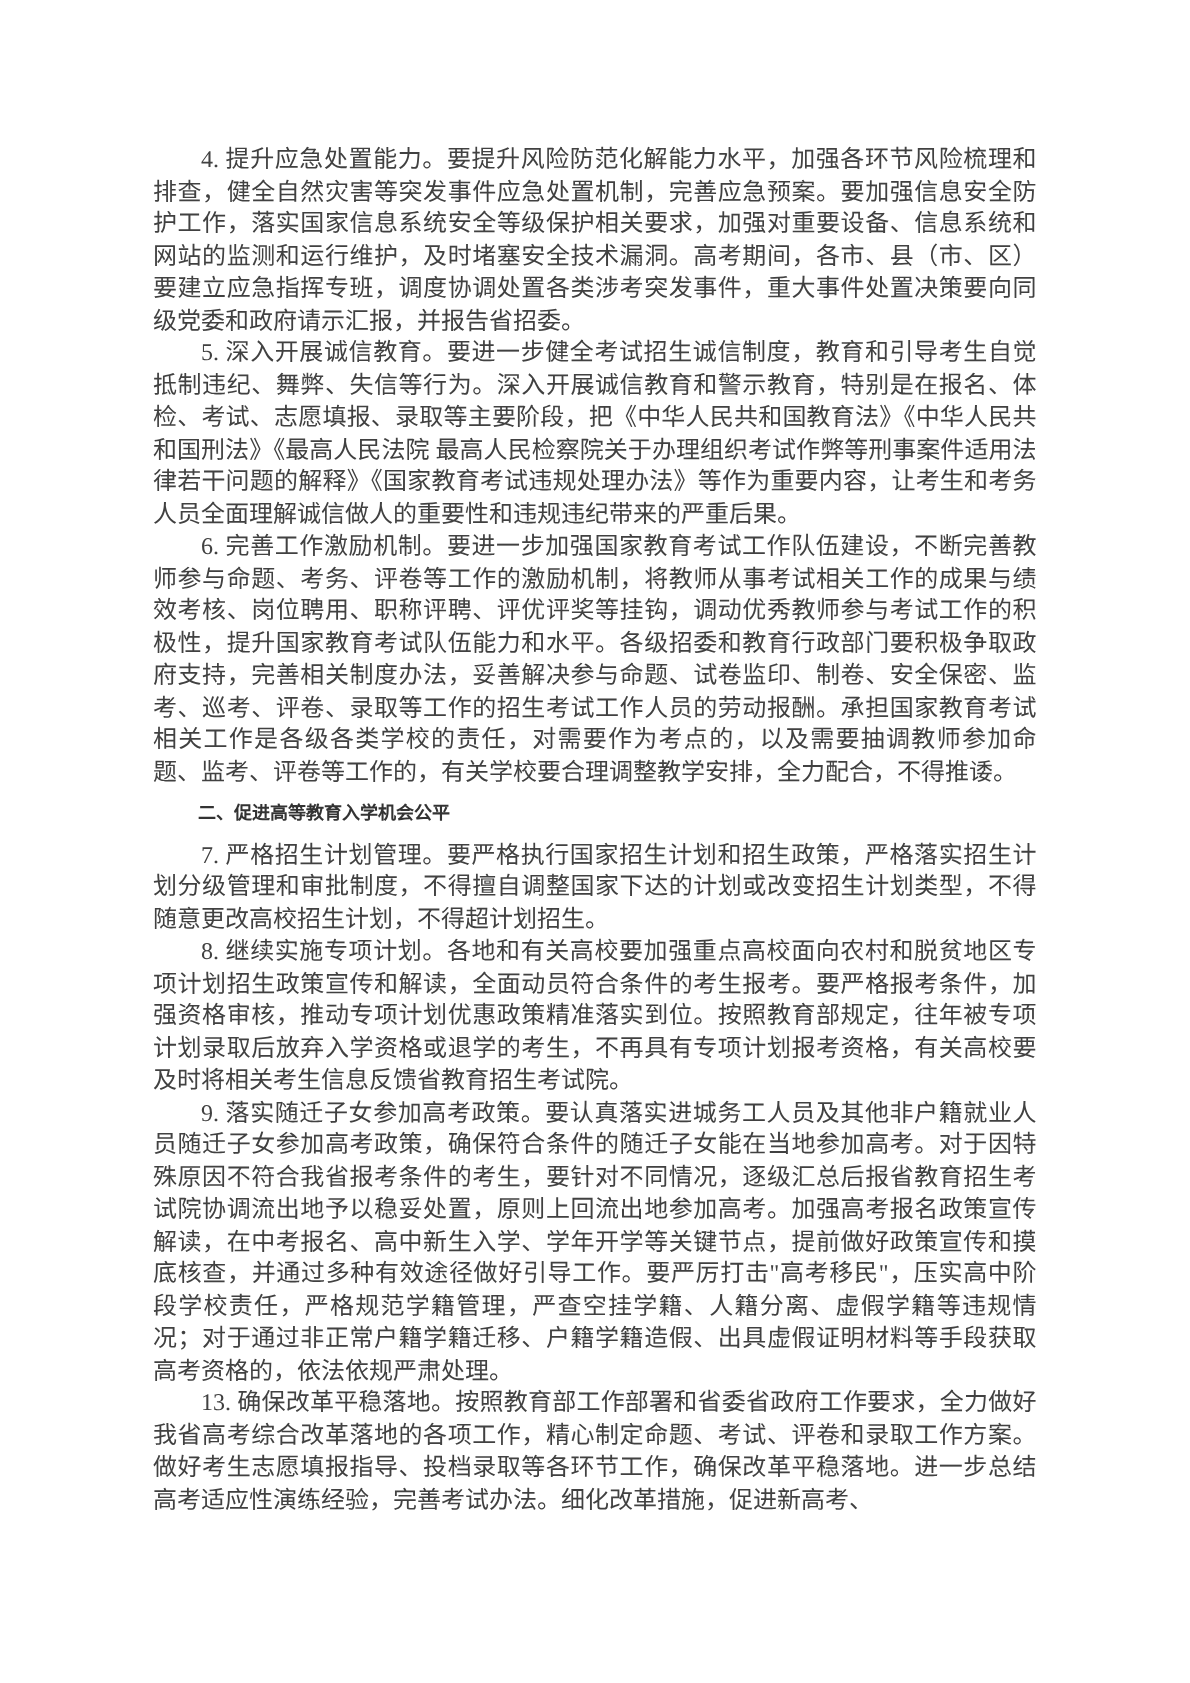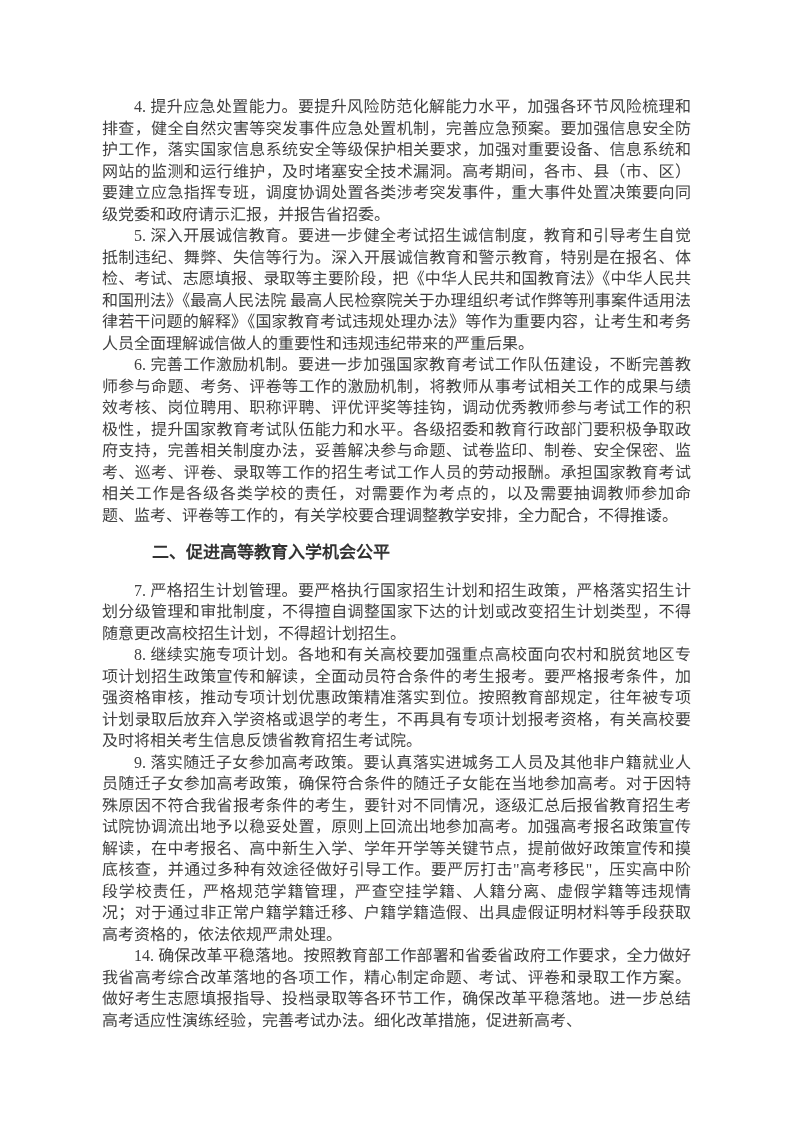--- a/index.html
+++ b/index.html
@@ -24,37 +24,37 @@
     line-height: 21.5px;
     color: #414141;
     text-align: justify;
   }
   .doc-content p {
     margin: 0;
     padding: 0;
     text-indent: 2em;
   }
   .doc-content h2 {
-    margin: 16px;
+    margin: 6px;
     padding: 0;
     text-indent: 2em;
-    font-size: 17px;
+    font-size: 12px;
     line-height: 21.5px;
     font-weight: bold;
     font-family: "Liberation Sans", "DejaVu Sans", sans-serif;
     color: #333333;
   }
 </style>
 </head>
 <body>
 
 <div class="page">
   <div class="doc-content">
     <p>4. 提升应急处置能力。要提升风险防范化解能力水平，加强各环节风险梳理和排查，健全自然灾害等突发事件应急处置机制，完善应急预案。要加强信息安全防护工作，落实国家信息系统安全等级保护相关要求，加强对重要设备、信息系统和网站的监测和运行维护，及时堵塞安全技术漏洞。高考期间，各市、县（市、区）要建立应急指挥专班，调度协调处置各类涉考突发事件，重大事件处置决策要向同级党委和政府请示汇报，并报告省招委。</p>
     <p>5. 深入开展诚信教育。要进一步健全考试招生诚信制度，教育和引导考生自觉抵制违纪、舞弊、失信等行为。深入开展诚信教育和警示教育，特别是在报名、体检、考试、志愿填报、录取等主要阶段，把《中华人民共和国教育法》《中华人民共和国刑法》《最高人民法院 最高人民检察院关于办理组织考试作弊等刑事案件适用法律若干问题的解释》《国家教育考试违规处理办法》等作为重要内容，让考生和考务人员全面理解诚信做人的重要性和违规违纪带来的严重后果。</p>
     <p>6. 完善工作激励机制。要进一步加强国家教育考试工作队伍建设，不断完善教师参与命题、考务、评卷等工作的激励机制，将教师从事考试相关工作的成果与绩效考核、岗位聘用、职称评聘、评优评奖等挂钩，调动优秀教师参与考试工作的积极性，提升国家教育考试队伍能力和水平。各级招委和教育行政部门要积极争取政府支持，完善相关制度办法，妥善解决参与命题、试卷监印、制卷、安全保密、监考、巡考、评卷、录取等工作的招生考试工作人员的劳动报酬。承担国家教育考试相关工作是各级各类学校的责任，对需要作为考点的，以及需要抽调教师参加命题、监考、评卷等工作的，有关学校要合理调整教学安排，全力配合，不得推诿。</p>
     <h2>二、促进高等教育入学机会公平</h2>
     <p>7. 严格招生计划管理。要严格执行国家招生计划和招生政策，严格落实招生计划分级管理和审批制度，不得擅自调整国家下达的计划或改变招生计划类型，不得随意更改高校招生计划，不得超计划招生。</p>
     <p>8. 继续实施专项计划。各地和有关高校要加强重点高校面向农村和脱贫地区专项计划招生政策宣传和解读，全面动员符合条件的考生报考。要严格报考条件，加强资格审核，推动专项计划优惠政策精准落实到位。按照教育部规定，往年被专项计划录取后放弃入学资格或退学的考生，不再具有专项计划报考资格，有关高校要及时将相关考生信息反馈省教育招生考试院。</p>
     <p>9. 落实随迁子女参加高考政策。要认真落实进城务工人员及其他非户籍就业人员随迁子女参加高考政策，确保符合条件的随迁子女能在当地参加高考。对于因特殊原因不符合我省报考条件的考生，要针对不同情况，逐级汇总后报省教育招生考试院协调流出地予以稳妥处置，原则上回流出地参加高考。加强高考报名政策宣传解读，在中考报名、高中新生入学、学年开学等关键节点，提前做好政策宣传和摸底核查，并通过多种有效途径做好引导工作。要严厉打击"高考移民"，压实高中阶段学校责任，严格规范学籍管理，严查空挂学籍、人籍分离、虚假学籍等违规情况；对于通过非正常户籍学籍迁移、户籍学籍造假、出具虚假证明材料等手段获取高考资格的，依法依规严肃处理。</p>
-    <p>14. 确保改革平稳落地。按照教育部工作部署和省委省政府工作要求，全力做好我省高考综合改革落地的各项工作，精心制定命题、考试、评卷和录取工作方案。做好考生志愿填报指导、投档录取等各环节工作，确保改革平稳落地。进一步总结高考适应性演练经验，完善考试办法。细化改革措施，促进新高考、</p>
+    <p>13. 确保改革平稳落地。按照教育部工作部署和省委省政府工作要求，全力做好我省高考综合改革落地的各项工作，精心制定命题、考试、评卷和录取工作方案。做好考生志愿填报指导、投档录取等各环节工作，确保改革平稳落地。进一步总结高考适应性演练经验，完善考试办法。细化改革措施，促进新高考、</p>
   </div>
 </div>
 
 </body></html>

